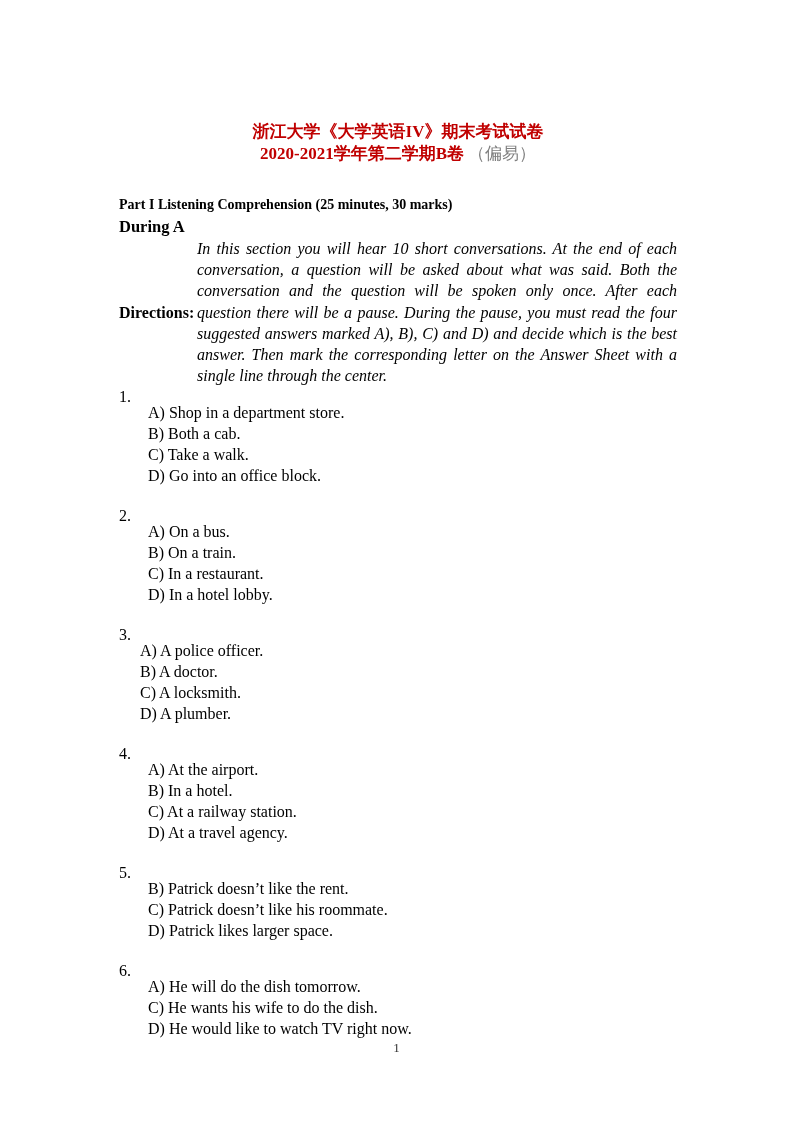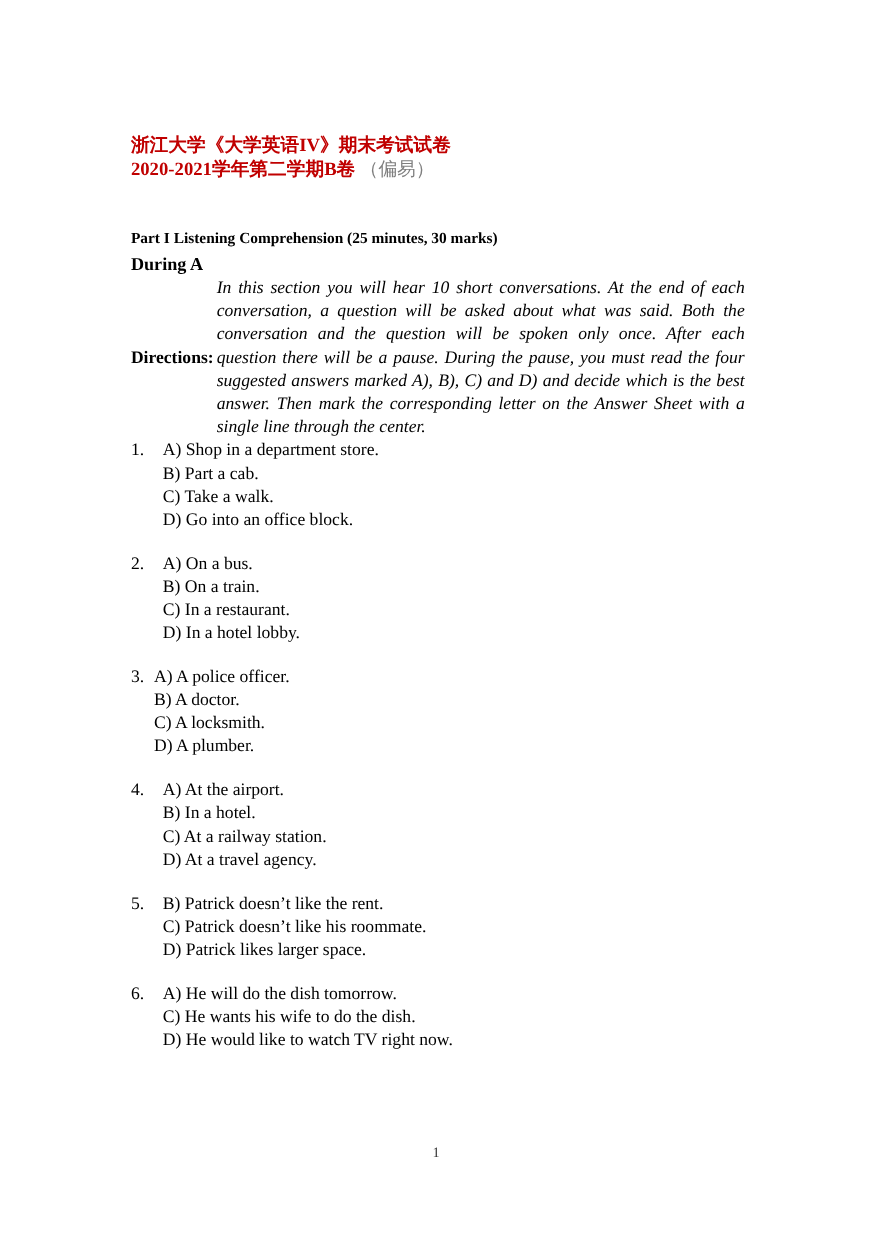--- a/index.html
+++ b/index.html
@@ -16,21 +16,22 @@
     color: var(--text, #000);
     overflow: hidden;
   }
   .content {
     position: absolute;
     left: 119px;
     top: 121px;
     width: 558px;
   }
   .title-block {
-    margin-bottom: 42px;
+    text-align: center;
+    margin-bottom: 29px;
   }
   .title-line1 {
     font-size: 17px;
     line-height: 22px;
     font-weight: bold;
     color: var(--title-red, #c00000);
   }
   .title-line2 {
     font-size: 17px;
     line-height: 22px;
@@ -84,20 +85,21 @@
     line-height: 21px;
   }
   .qnum {
     flex: 0 0 29px;
   }
   .question.tight .qnum {
     flex-basis: 21px;
   }
   .opts {
     flex: 1 1 auto;
+    margin-top: 16px;
   }
   .opt {
     line-height: 21px;
   }
   .page-number {
     position: absolute;
     left: 0;
     right: 0;
     top: 1040px;
     text-align: center;
@@ -124,21 +126,21 @@
       <div class="directions-label">Directions:</div>
       <p class="directions-text">In this section you will hear 10 short conversations. At the end of each conversation, a question will be asked about what was said. Both the conversation and the question will be spoken only once. After each question there will be a pause. During the pause, you must read the four suggested answers marked A), B), C) and D) and decide which is the best answer. Then mark the corresponding letter on the Answer Sheet with a single line through the center.</p>
     </div>
 
     <div class="questions">
 
       <div class="question">
         <div class="qnum">1.</div>
         <div class="opts">
           <div class="opt">A) Shop in a department store.</div>
-          <div class="opt">B) Part a cab.</div>
+          <div class="opt">B) Both a cab.</div>
           <div class="opt">C) Take a walk.</div>
           <div class="opt">D) Go into an office block.</div>
         </div>
       </div>
 
       <div class="question">
         <div class="qnum">2.</div>
         <div class="opts">
           <div class="opt">A) On a bus.</div>
           <div class="opt">B) On a train.</div>

